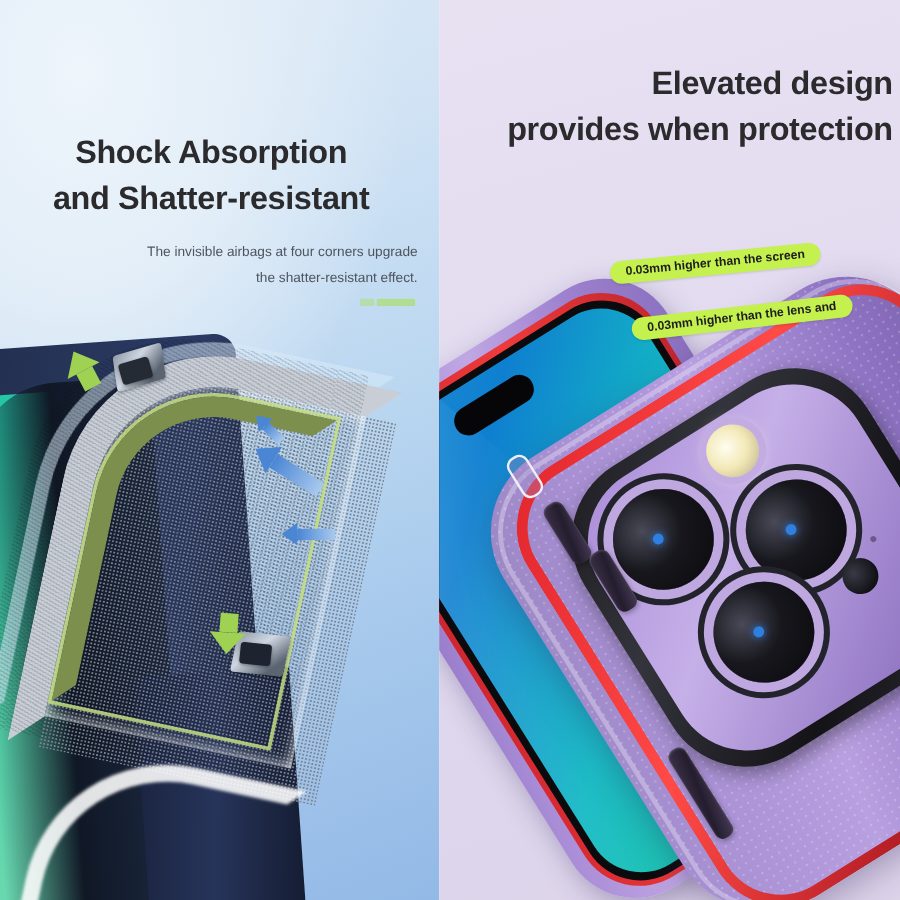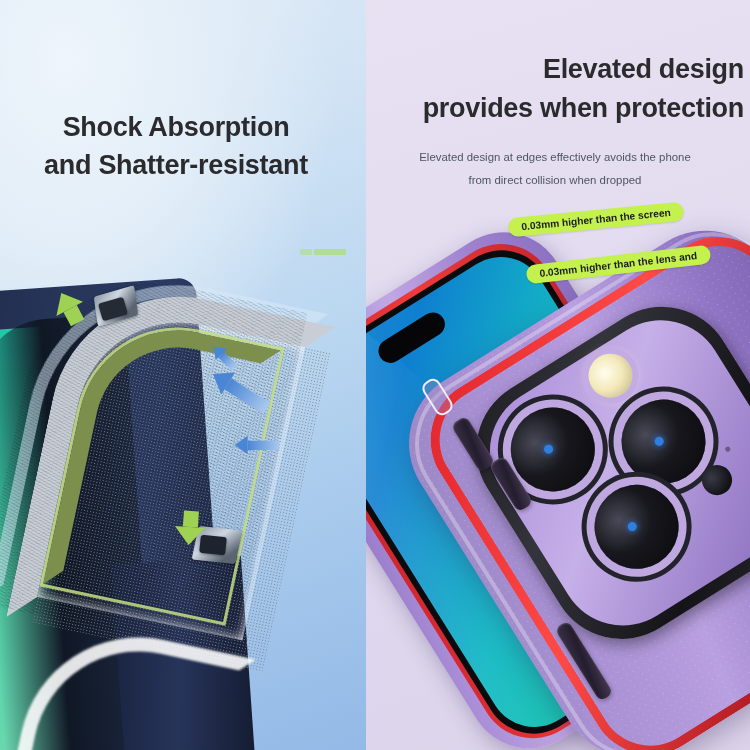--- a/index.html
+++ b/index.html
@@ -217,20 +217,24 @@
         <div class="bt"></div>
     </div>
 
     <div class="pl-greenmark2"></div>
     <div class="pl-greenmark"></div>
 
     <div class="pl-headline">
       <div>Shock Absorption</div>
       <div>and Shatter-resistant</div>
     </div>
+    <div class="pl-sub">
+      <div>The invisible airbags at four corners upgrade</div>
+      <div>the shatter-resistant effect.</div>
+    </div>
   </div>
 
   <div class="panel-right">
 
     <div class="bigmm">0.3MM</div>
 
     <div class="bp">
       <div class="bp-case"></div>
       <div class="bp-red"></div>
       <div class="bp-blk"></div>
@@ -257,19 +261,15 @@
     <div class="btn-side bs2"></div>
     <div class="btn-side bs3"></div>
 
     <div class="pill pill-1">0.03mm higher than the screen</div>
     <div class="pill pill-2">0.03mm higher than the lens and</div>
 
     <div class="pr-headline">
       <div>Elevated design</div>
       <div>provides when protection</div>
     </div>
-    <div class="pr-sub">
-      <div>Elevated design at edges effectively avoids the phone</div>
-      <div>from direct collision when dropped</div>
-    </div>
   </div>
 
 </div>
 
 </body></html>

